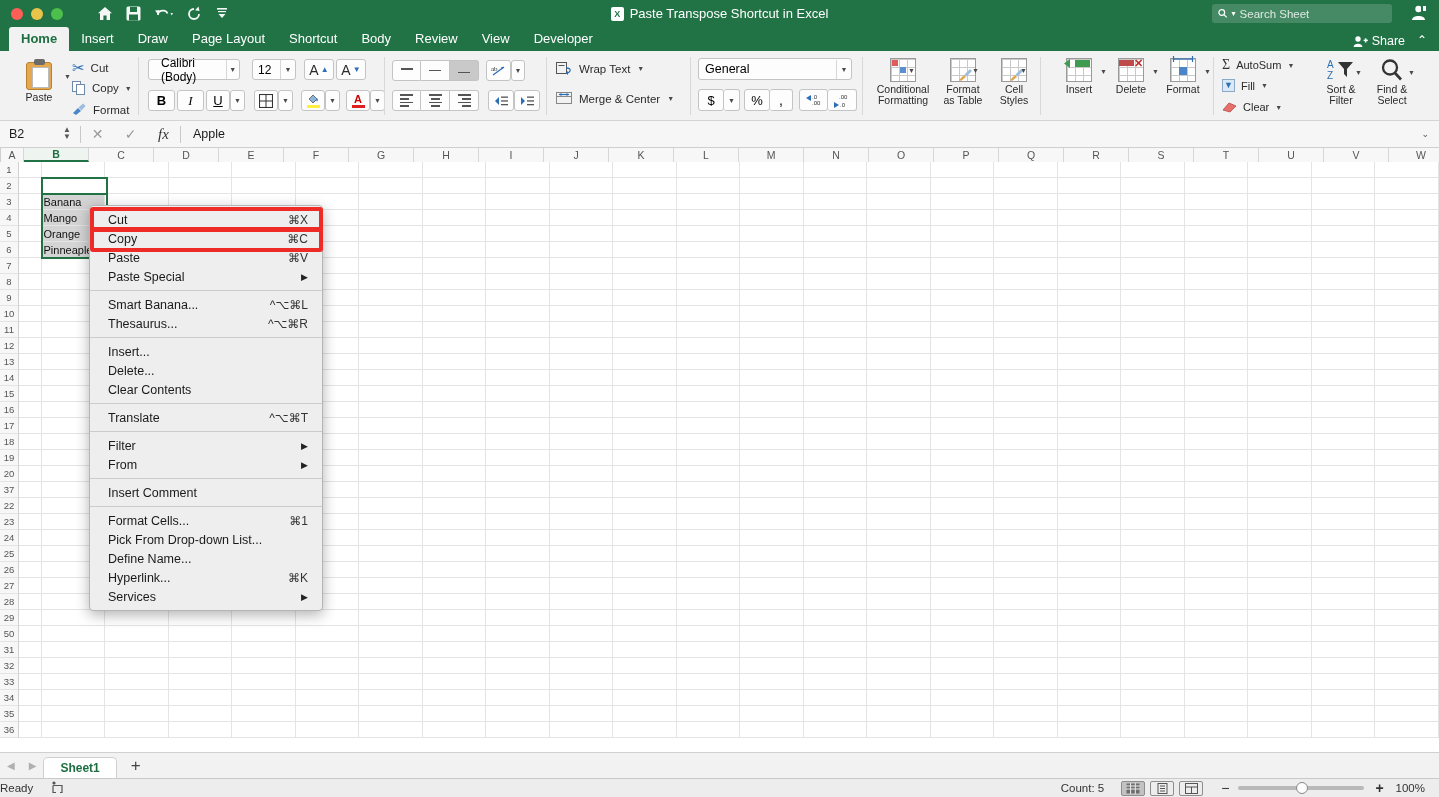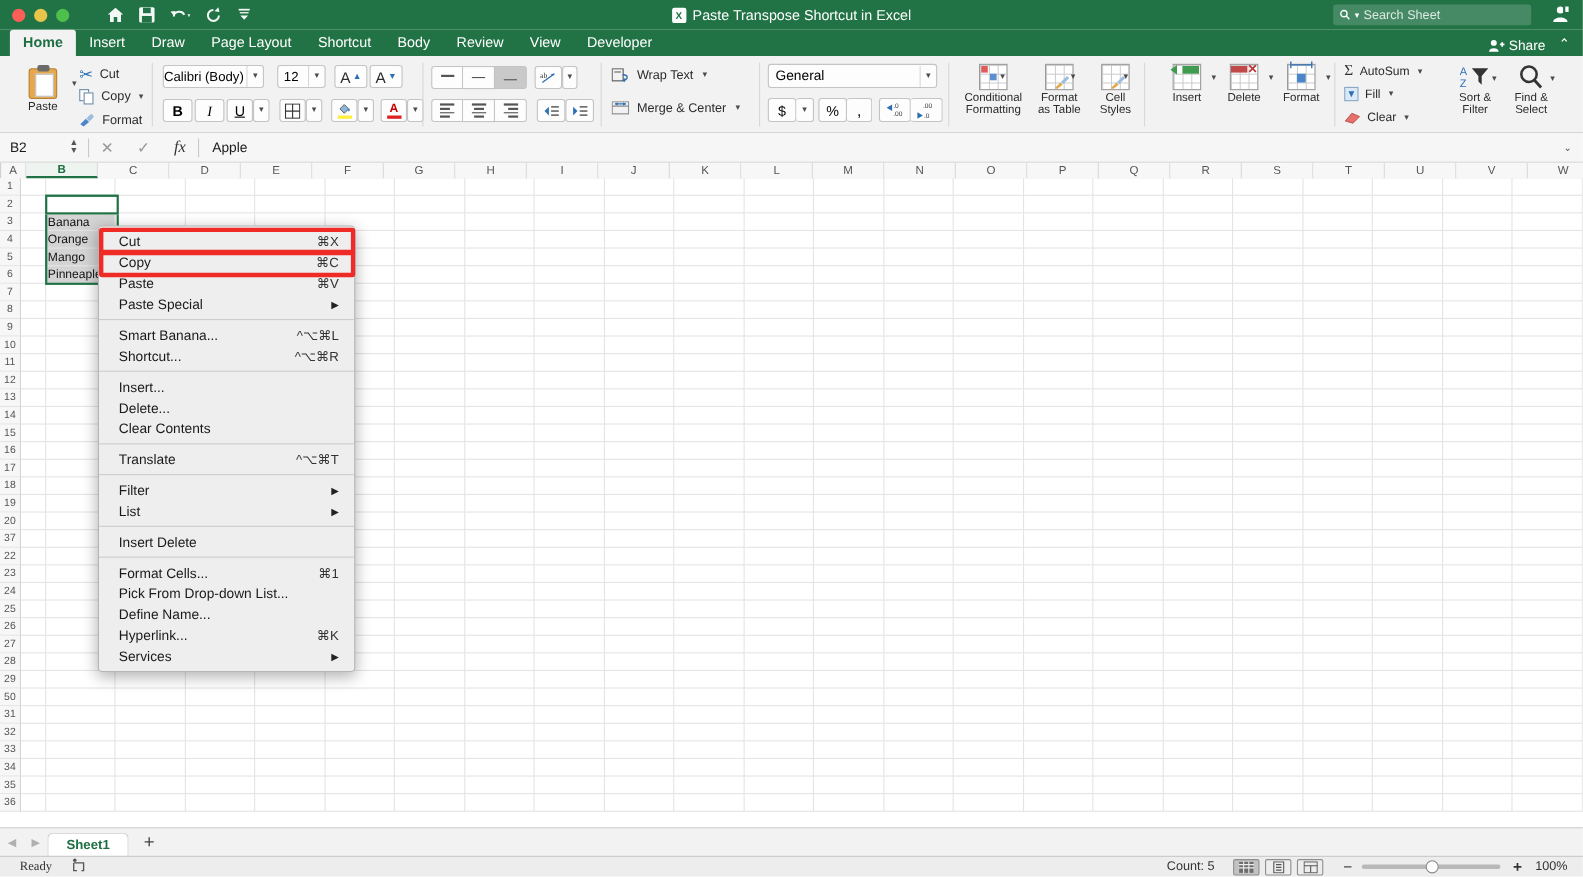--- a/index.html
+++ b/index.html
@@ -87,21 +87,21 @@
   .clip .sheet { position:absolute; left:8px; top:9px; width:17px; height:21px; background:#fff; border:1px solid #bbb; }
   .clip .tab2 { position:absolute; left:10px; top:1px; width:11px; height:6px; background:#6b6b6b; border-radius:2px; }
 
   .scissors { color:#2c6fb5; font-size:15px; }
   .copy-ic { position:relative; width:14px; height:14px; }
   .copy-ic i { position:absolute; border:1.3px solid #6d8aa8; background:#fff; display:block; }
   .copy-ic i:first-child { left:0; top:0; width:9px; height:11px; }
   .copy-ic i:last-child { left:4px; top:3px; width:9px; height:11px; }
 
   
-  .fontname { width: 92px; height: 21px; font-size: 12px; padding-left: 0; justify-content: flex-start; }
+  .fontname { width: 92px; height: 21px; font-size: 12px; padding-left: 12px; justify-content: flex-start; }
   .fontsize { width: 44px; height: 21px; font-size: 12px; padding-left: 5px; justify-content: flex-start; }
   .ddarrow { width: 15px; height: 19px; border-left: 1px solid #d7d7d7; display:flex; align-items:center; justify-content:center; margin-left:auto; }
   .grow-a { font-size: 14px; color: #2b2b2b; }
   .bi-btn { width: 27px; height: 21px; }
 
   .alnrow { display: flex; gap: 0; }
   .alnbtn { width: 29px; height: 21px; border: 1px solid #c4c4c4; background: #fdfdfd; display:flex; align-items:center; justify-content:center; }
   .alnbtn.on { background: #c9c9c9; }
   .alnbtn + .alnbtn { border-left: none; }
   .alnbtn:first-child { border-radius: 3px 0 0 3px; }
@@ -786,46 +786,46 @@
           <div class="gcell" style="width: 65px;"></div>
           <div class="gcell" style="width: 65px;"></div>
           <div class="gcell" style="width: 65px;"></div>
           <div class="gcell" style="width: 65px;"></div>
           <div class="gcell" style="width: 65px;"></div>
           <div class="gcell" style="width: 65px;"></div>
           <div class="gcell" style="width: 65px;"></div>
         </div>
         <div class="grow">
           <div class="gcell" style="width: 23px;"></div>
+          <div class="gcell sel" style="width: 65px;">Mango</div>
+          <div class="gcell" style="width: 65px;"></div>
+          <div class="gcell" style="width: 65px;"></div>
+          <div class="gcell" style="width: 65px;"></div>
+          <div class="gcell" style="width: 65px;"></div>
+          <div class="gcell" style="width: 65px;"></div>
+          <div class="gcell" style="width: 65px;"></div>
+          <div class="gcell" style="width: 65px;"></div>
+          <div class="gcell" style="width: 65px;"></div>
+          <div class="gcell" style="width: 65px;"></div>
+          <div class="gcell" style="width: 65px;"></div>
+          <div class="gcell" style="width: 65px;"></div>
+          <div class="gcell" style="width: 65px;"></div>
+          <div class="gcell" style="width: 65px;"></div>
+          <div class="gcell" style="width: 65px;"></div>
+          <div class="gcell" style="width: 65px;"></div>
+          <div class="gcell" style="width: 65px;"></div>
+          <div class="gcell" style="width: 65px;"></div>
+          <div class="gcell" style="width: 65px;"></div>
+          <div class="gcell" style="width: 65px;"></div>
+          <div class="gcell" style="width: 65px;"></div>
+          <div class="gcell" style="width: 65px;"></div>
+        </div>
+        <div class="grow">
+          <div class="gcell" style="width: 23px;"></div>
           <div class="gcell sel" style="width: 65px;">Orange</div>
-          <div class="gcell" style="width: 65px;"></div>
-          <div class="gcell" style="width: 65px;"></div>
-          <div class="gcell" style="width: 65px;"></div>
-          <div class="gcell" style="width: 65px;"></div>
-          <div class="gcell" style="width: 65px;"></div>
-          <div class="gcell" style="width: 65px;"></div>
-          <div class="gcell" style="width: 65px;"></div>
-          <div class="gcell" style="width: 65px;"></div>
-          <div class="gcell" style="width: 65px;"></div>
-          <div class="gcell" style="width: 65px;"></div>
-          <div class="gcell" style="width: 65px;"></div>
-          <div class="gcell" style="width: 65px;"></div>
-          <div class="gcell" style="width: 65px;"></div>
-          <div class="gcell" style="width: 65px;"></div>
-          <div class="gcell" style="width: 65px;"></div>
-          <div class="gcell" style="width: 65px;"></div>
-          <div class="gcell" style="width: 65px;"></div>
-          <div class="gcell" style="width: 65px;"></div>
-          <div class="gcell" style="width: 65px;"></div>
-          <div class="gcell" style="width: 65px;"></div>
-          <div class="gcell" style="width: 65px;"></div>
-        </div>
-        <div class="grow">
-          <div class="gcell" style="width: 23px;"></div>
-          <div class="gcell sel" style="width: 65px;">Mango</div>
           <div class="gcell" style="width: 65px;"></div>
           <div class="gcell" style="width: 65px;"></div>
           <div class="gcell" style="width: 65px;"></div>
           <div class="gcell" style="width: 65px;"></div>
           <div class="gcell" style="width: 65px;"></div>
           <div class="gcell" style="width: 65px;"></div>
           <div class="gcell" style="width: 65px;"></div>
           <div class="gcell" style="width: 65px;"></div>
           <div class="gcell" style="width: 65px;"></div>
           <div class="gcell" style="width: 65px;"></div>
@@ -1637,21 +1637,21 @@
       <div class="mi">
         <span>Paste Special</span>
         <span class="sub">▶</span>
       </div>
       <div class="sep"></div>
       <div class="mi">
         <span>Smart Banana...</span>
         <span class="sc">^⌥⌘L</span>
       </div>
       <div class="mi">
-        <span>Shortcut...</span>
+        <span>Thesaurus...</span>
         <span class="sc">^⌥⌘R</span>
       </div>
       <div class="sep"></div>
       <div class="mi">
         <span>Insert...</span>
       </div>
       <div class="mi">
         <span>Delete...</span>
       </div>
       <div class="mi">
@@ -1661,26 +1661,26 @@
       <div class="mi">
         <span>Translate</span>
         <span class="sc">^⌥⌘T</span>
       </div>
       <div class="sep"></div>
       <div class="mi">
         <span>Filter</span>
         <span class="sub">▶</span>
       </div>
       <div class="mi">
-        <span>List</span>
+        <span>From</span>
         <span class="sub">▶</span>
       </div>
       <div class="sep"></div>
       <div class="mi">
-        <span>Insert Delete</span>
+        <span>Insert Comment</span>
       </div>
       <div class="sep"></div>
       <div class="mi">
         <span>Format Cells...</span>
         <span class="sc">⌘1</span>
       </div>
       <div class="mi">
         <span>Pick From Drop-down List...</span>
       </div>
       <div class="mi">
@@ -1699,21 +1699,21 @@
   <div class="redbox" style="left:90px;top:227px;width:233px;height:25px;"></div>
 
   <div class="sheetbar">
     <span class="navarrow">◀</span>
     <span class="navarrow">▶</span>
     <div class="stab">Sheet1</div>
     <span class="plus">+</span>
   </div>
 
   <div class="statusbar">
-    <span style="margin-left:18px;font-family:Liberation Serif, serif;">Ready</span>
+    <span style="">Ready</span>
     <span style="margin-left:18px;">
       <svg width="14" height="13" viewBox="0 0 14 13">
           <circle cx="3" cy="2" r="1.6" fill="#555"></circle>
           <path d="M2 4.5 h9 v7 h-2" stroke="#555" stroke-width="1.2" fill="none"></path>
           <path d="M2 4.5 v7 h3" stroke="#555" stroke-width="1.2" fill="none"></path>
         </svg>
     </span>
     <span style="margin-left:auto;">Count: 5</span>
     <span class="viewbtn on" style="margin-left:17px;">
       <svg width="14" height="11" viewBox="0 0 14 11">

